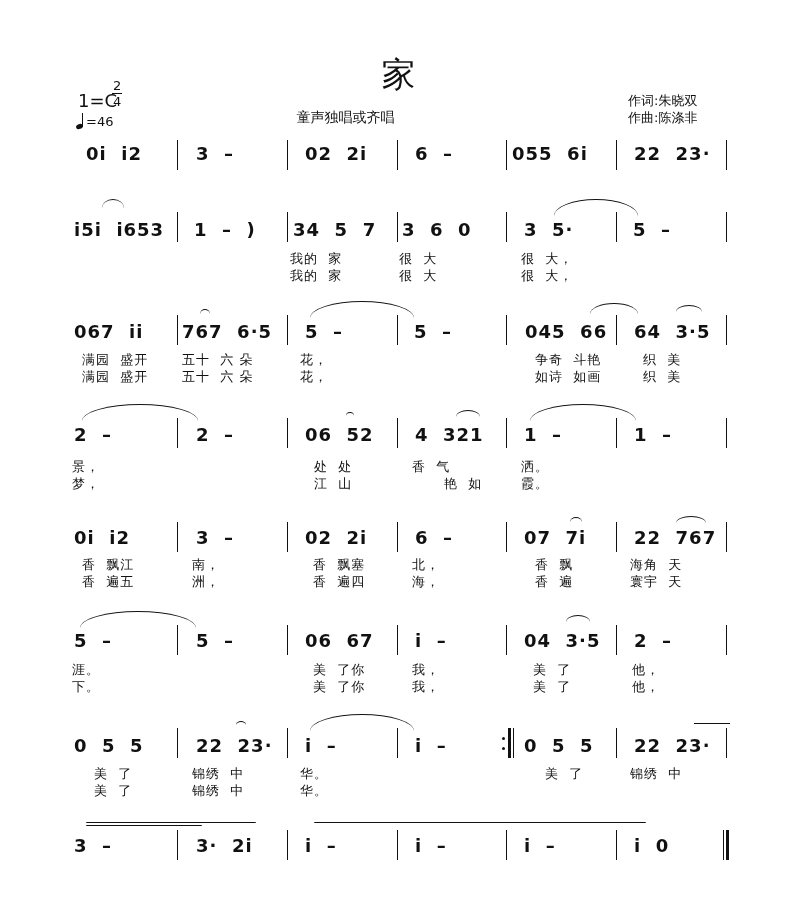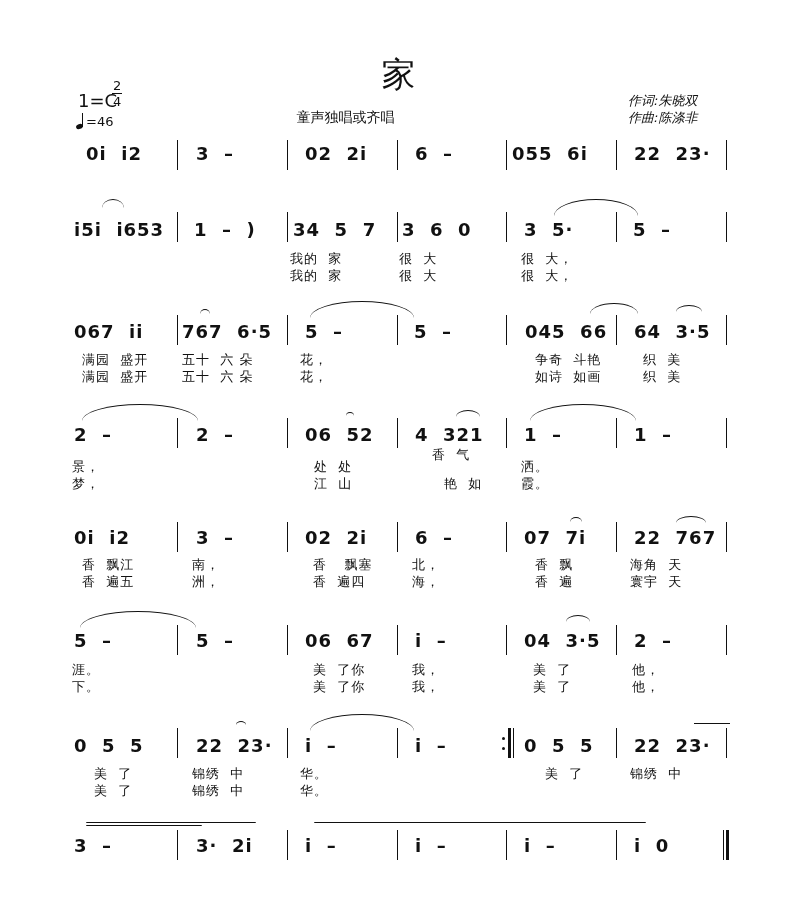--- a/index.html
+++ b/index.html
@@ -8,21 +8,21 @@
   .title { position:absolute; left:0; width:797px; top:52px; text-align:center;
            font-family:"DejaVu Serif", "Liberation Serif", serif; font-size:34px; font-weight:normal; }
   .subtitle { position:absolute; left:0; width:691px; top:109px; text-align:center; font-size:14px; }
   .key { position:absolute; left:78px; top:90px; font-size:18px; }
   .timesig { position:absolute; left:112px; top:78px; font-size:13px; text-align:center; line-height:15px; }
   .timesig .num { display:block; border-bottom:1px solid #111; padding:0 1px; }
   .tempo { position:absolute; left:76px; top:114px; font-size:13px; }
   .tempo .note { display:inline-block; position:relative; width:8px; height:14px; margin-right:2px; vertical-align:bottom; }
   .tempo .note:before { content:""; position:absolute; left:0; bottom:0; width:7px; height:5px; border-radius:50%; background:#111; transform:rotate(-20deg); }
   .tempo .note:after { content:""; position:absolute; left:6px; bottom:2px; width:1px; height:14px; background:#111; }
-  .credits { position:absolute; left:628px; top:92px; font-size:13px; line-height:17px;font-style:italic; }
+  .credits { position:absolute; left:628px; top:92px; font-size:13px; line-height:17px; }
 
   .row { position:absolute; left:0; width:797px; }
   .bar { position:absolute; width:1px; background:#111; }
   .n { position:absolute; font-family:"DejaVu Sans", "Liberation Sans", sans-serif; font-weight:bold; font-size:18px; letter-spacing:1px; white-space:pre; }
   .lyr { position:absolute; font-size:13px; white-space:pre; letter-spacing:1px; }
   .slur { position:absolute; border-top:1px solid #111; border-radius:50% 50% 0 0 / 100% 100% 0 0; }
   .repeat { position:absolute; }
 </style>
 </head>
 <body>
@@ -121,21 +121,21 @@
   <div class="bar" style="left:616px;top:0;height:30px;"></div>
   <div class="bar" style="left:726px;top:0;height:30px;"></div>
   <div class="n" style="left:74px;top:6px;">2  –</div>
   <div class="n" style="left:196px;top:6px;">2  –</div>
   <div class="n" style="left:305px;top:6px;">06  52</div>
   <div class="n" style="left:415px;top:6px;">4  321</div>
   <div class="n" style="left:524px;top:6px;">1  –</div>
   <div class="n" style="left:634px;top:6px;">1  –</div>
   <div class="lyr" style="left:72px;top:40px;">景，</div>
   <div class="lyr" style="left:314px;top:40px;">处  处</div>
-  <div class="lyr" style="left:412px;top:28px;margin-left:20px;">香  气</div>
+  <div class="lyr" style="left:412px;top:40px;">香  气</div>
   <div class="lyr" style="left:521px;top:40px;">洒。</div>
   <div class="lyr" style="left:72px;top:57px;">梦，</div>
   <div class="lyr" style="left:314px;top:57px;">江  山</div>
   <div class="lyr" style="left:412px;top:57px;margin-left:32px;">艳  如</div>
   <div class="lyr" style="left:521px;top:57px;">霞。</div>
 </div>
 
 <div class="row" style="top:522px;">
   <div class="slur" style="left:570px;top:-5px;width:12px;height:4px;"></div>
   <div class="slur" style="left:676px;top:-6px;width:30px;height:6px;"></div>
@@ -146,21 +146,21 @@
   <div class="bar" style="left:616px;top:0;height:30px;"></div>
   <div class="bar" style="left:726px;top:0;height:30px;"></div>
   <div class="n" style="left:74px;top:5px;">0i  i2</div>
   <div class="n" style="left:196px;top:5px;">3  –</div>
   <div class="n" style="left:305px;top:5px;">02  2i</div>
   <div class="n" style="left:415px;top:5px;">6  –</div>
   <div class="n" style="left:524px;top:5px;">07  7i</div>
   <div class="n" style="left:634px;top:5px;">22  767</div>
   <div class="lyr" style="left:82px;top:34px;">香  飘江</div>
   <div class="lyr" style="left:192px;top:34px;">南，</div>
-  <div class="lyr" style="left:313px;top:34px;font-family:Liberation Mono, monospace;">香  飘塞</div>
+  <div class="lyr" style="left:313px;top:34px;">香  飘塞</div>
   <div class="lyr" style="left:412px;top:34px;">北，</div>
   <div class="lyr" style="left:535px;top:34px;">香  飘</div>
   <div class="lyr" style="left:630px;top:34px;">海角  天</div>
   <div class="lyr" style="left:82px;top:51px;">香  遍五</div>
   <div class="lyr" style="left:192px;top:51px;">洲，</div>
   <div class="lyr" style="left:313px;top:51px;">香  遍四</div>
   <div class="lyr" style="left:412px;top:51px;">海，</div>
   <div class="lyr" style="left:535px;top:51px;">香  遍</div>
   <div class="lyr" style="left:630px;top:51px;">寰宇  天</div>
 </div>

